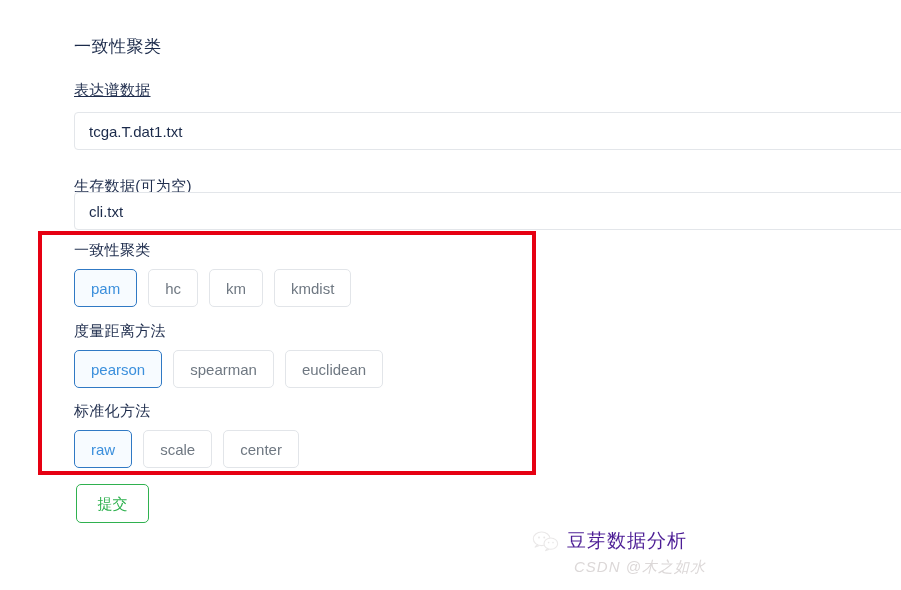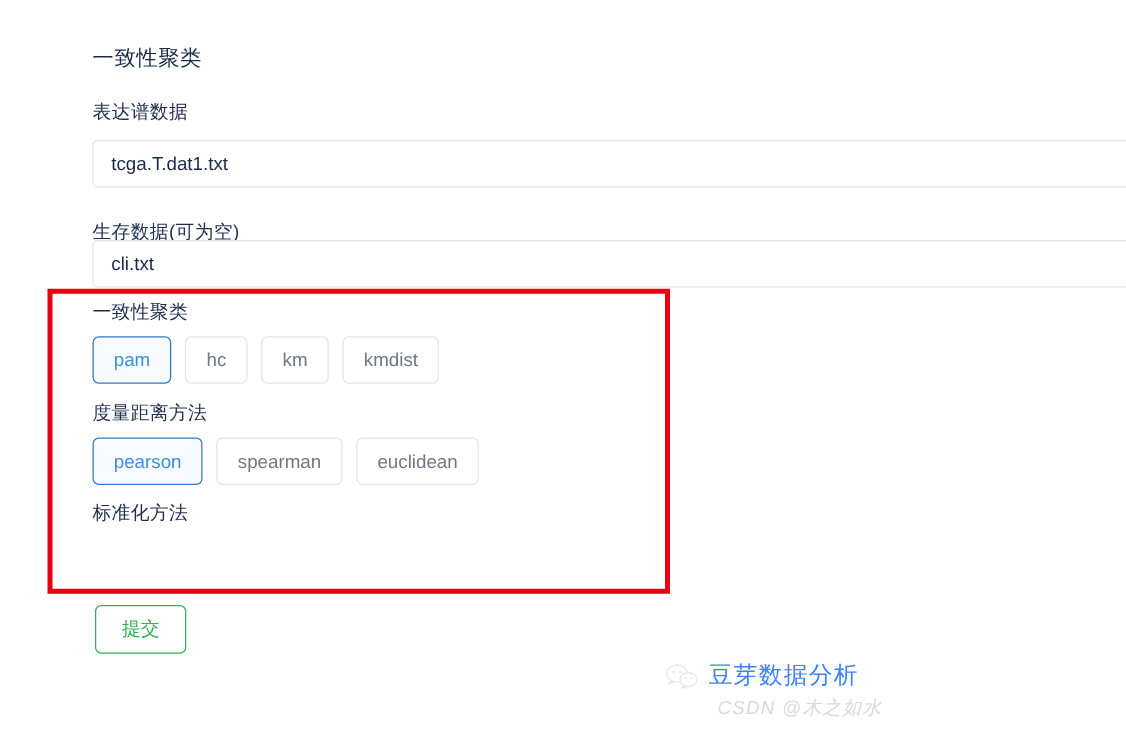--- a/index.html
+++ b/index.html
@@ -37,20 +37,21 @@
     font-size: 15px;
     color: #1f2d4d;
     line-height: 20px;
     letter-spacing: 0.3px;
   }
 
   .label-expr {
     position: absolute;
     left: 74px;
     top: 80px;
+    text-decoration: underline;
   }
   .label-surv {
     position: absolute;
     left: 74px;
     top: 176px;
   }
 
   
   .text-input {
     position: absolute;
@@ -168,21 +169,21 @@
     height: 30px;
   }
   .wm-icon {
     width: 28px;
     height: 22px;
     flex: 0 0 auto;
     opacity: 0.30;
   }
   .wm-brand {
     font-size: 19px;
-    color: #3b82f6;
+    color: #4c1d95;
     letter-spacing: 1px;
     line-height: 22px;
     white-space: nowrap;
   }
   .wm-sub {
     margin-top: 1px;
     padding-left: 42px;
     font-size: 15px;
     color: #dcd8d8;
     letter-spacing: 1px;
@@ -218,20 +219,25 @@
     <span class="grp-label">度量距离方法</span>
     <div class="btn-row">
       <button class="opt-btn selected">pearson</button>
       <button class="opt-btn">spearman</button>
       <button class="opt-btn">euclidean</button>
     </div>
   </div>
 
   <div class="group group-norm">
     <span class="grp-label">标准化方法</span>
+    <div class="btn-row">
+      <button class="opt-btn selected">raw</button>
+      <button class="opt-btn">scale</button>
+      <button class="opt-btn">center</button>
+    </div>
   </div>
 
   <div class="red-box"></div>
 
   <button class="submit-btn">提交</button>
 
   <div class="watermark">
     <div class="wm-top">
       <span class="wm-icon">
         <svg viewBox="0 0 32 24" width="28" height="22" xmlns="http://www.w3.org/2000/svg">

